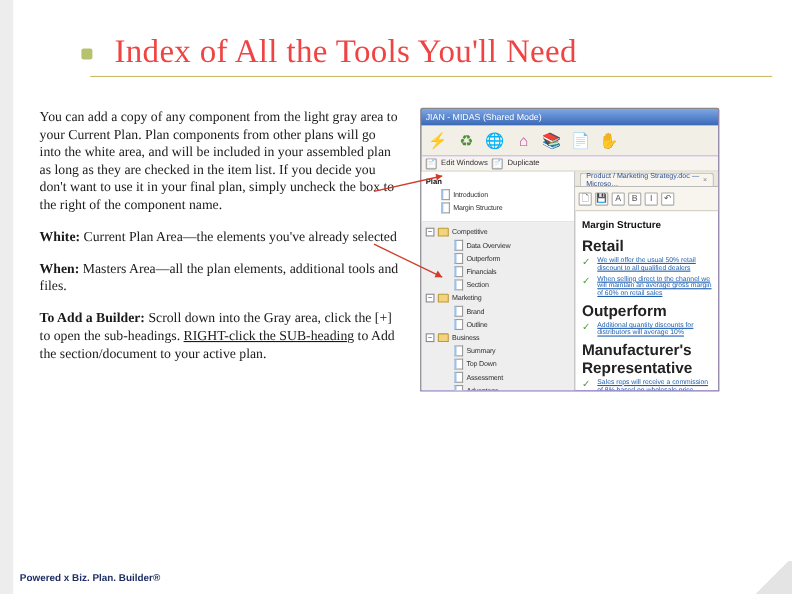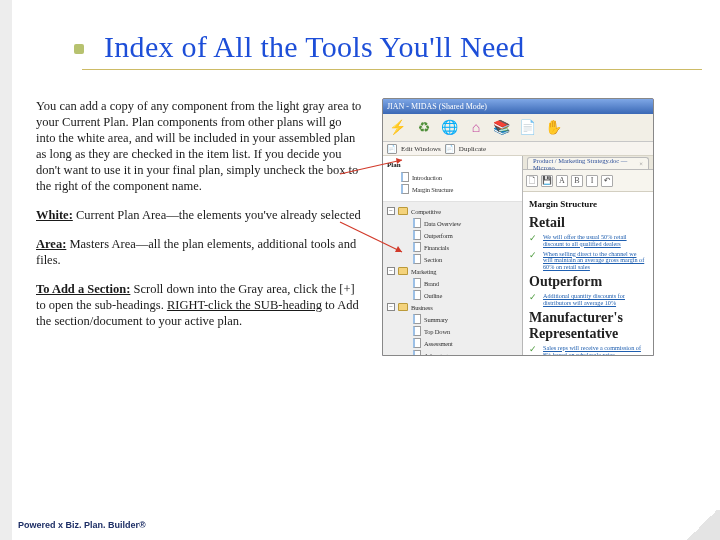--- a/index.html
+++ b/index.html
@@ -29,36 +29,36 @@
     background: #b7c26f;
     border-radius: 2px;
     margin-top: 14px;
     position: relative;
     left: -8px;
     flex: 0 0 auto;
   }
   .title {
     font-size: 30px;
     font-weight: normal;
-    color: #1d4ed8;
+    color: #ef4444;
     letter-spacing: .3px;
     line-height: 1.1;
   }
   .body-row { display: flex; gap: 18px; }
   .text-col { flex: 0 0 328px; font-family: "Times New Roman", serif; font-size: 12.5px; color:#1a1a1a; line-height:1.28; }
   .text-col p { margin-bottom: 13px; }
-  .text-col b { font-weight: bold; text-decoration: underline; }
+  .text-col b { font-weight: bold; }
   .text-col u { text-decoration: underline; }
   .screenshot-col { flex: 1 1 auto; position: relative; }
   .app-window {
     width: 272px; height: 258px;
     background: #8b5cf6;
     border: 1px solid #888;
     border-radius: 2px 2px 0 0;
-    font-family: Liberation Serif, serif;
+    font-family: Liberation Sans, sans-serif;
     font-size: 7px;
     color: #222;
     overflow: hidden;
     position: relative;
   }
   .titlebar {
     height: 15px;
     background: linear-gradient(#7ea7e6,#3a68b5);
     color:#fff; font-size:8px;
     display:flex; align-items:center; padding: 0 4px;
@@ -137,24 +137,24 @@
   </div>
 
   <div class="body-row">
 
     <div class="text-col">
       <p>You can add a copy of any component from the light gray area to your Current Plan. Plan components from other plans will go into the white area, and will be included in your assembled plan as long as they are checked in the item list. If you decide you don't want to use it in your final plan, simply uncheck the box to the right of the component name.</p>
       <p>
         <b>White:</b><span> Current Plan Area—the elements you've already selected</span>
       </p>
       <p>
-        <b>Area:</b><span> Masters Area—all the plan elements, additional tools and files.</span>
+        <b>When:</b><span> Masters Area—all the plan elements, additional tools and files.</span>
       </p>
       <p>
-        <b>To Add a Section:</b><span> Scroll down into the Gray area, click the [+] to open the sub-headings. </span><u>RIGHT-click the SUB-heading</u><span> to Add the section/document to your active plan.</span>
+        <b>To Add a Builder:</b><span> Scroll down into the Gray area, click the [+] to open the sub-headings. </span><u>RIGHT-click the SUB-heading</u><span> to Add the section/document to your active plan.</span>
       </p>
     </div>
 
     <div class="screenshot-col">
       <div class="app-window">
         <div class="titlebar">
           <span>JIAN - MIDAS (Shared Mode)</span>
         </div>
         <div class="toolbar">
           <div class="tool-ico bolt">⚡</div>

